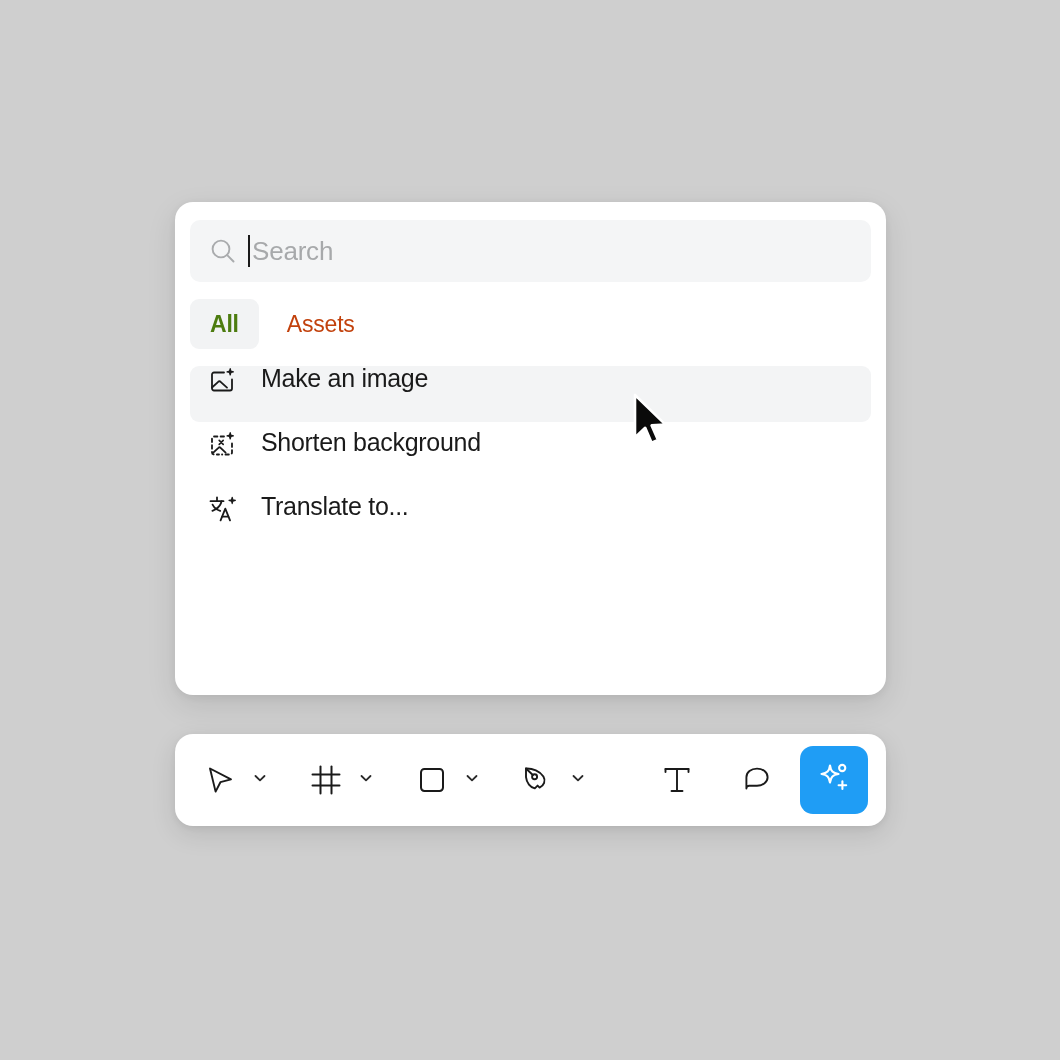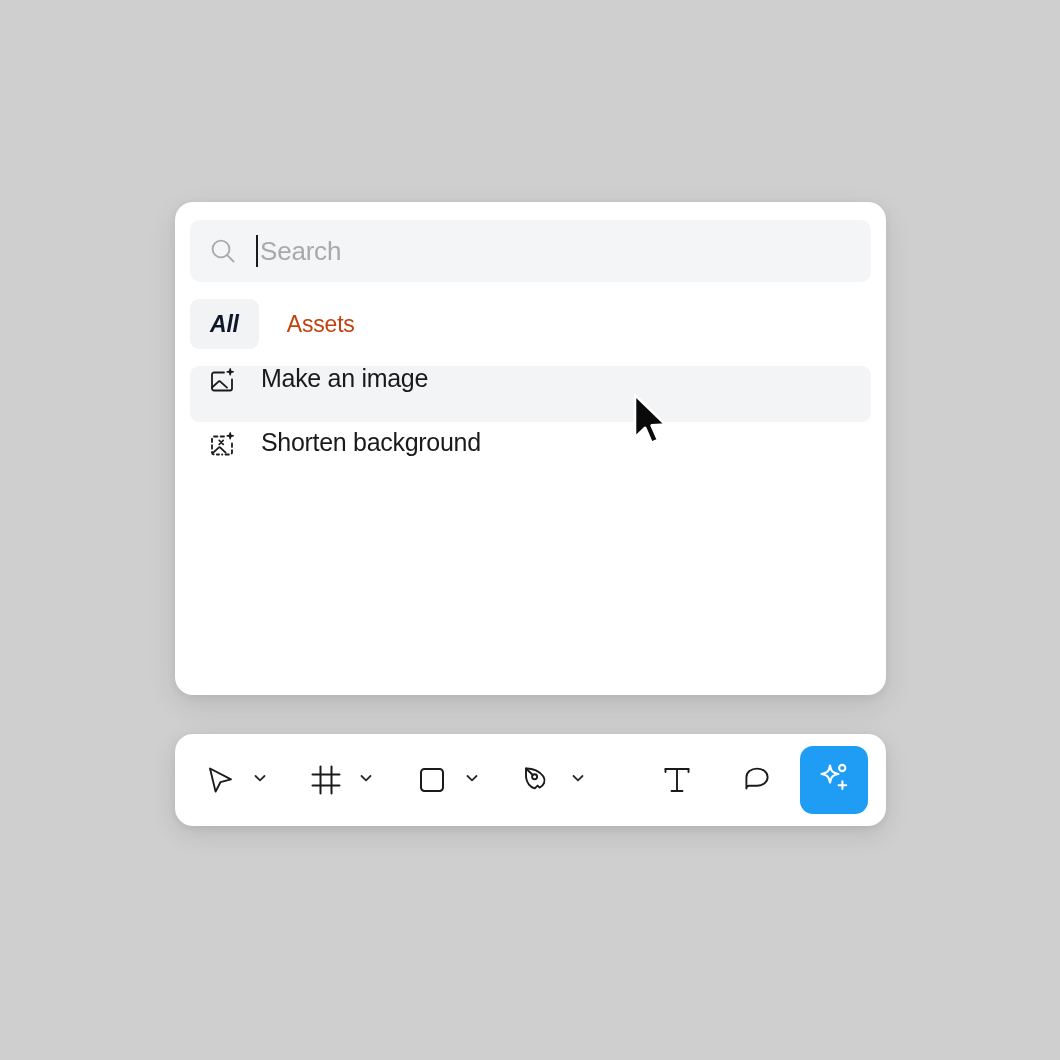--- a/index.html
+++ b/index.html
@@ -36,21 +36,20 @@
     position: absolute;
     left: 15px;
     top: 18px;
     width: 681px;
     height: 62px;
     background: #f4f5f6;
     border-radius: 10px;
     display: flex;
     align-items: center;
     padding: 0 18px;
-    gap: 8px;
   }
   .search-icon {
     width: 30px;
     height: 30px;
     flex: 0 0 30px;
     margin-right: 10px;
     display: block;
   }
   .search-field {
     position: relative;
@@ -89,23 +88,22 @@
     display: flex;
     align-items: center;
     font-size: 23px;
     letter-spacing: -0.2px;
     color: #c2410c;
     cursor: pointer;
     background: transparent;
   }
   .tab.active {
     background: #f2f3f4;
-    color: #0f172a;
+    color: #4d7c0f;
     font-weight: bold;
-    font-style: italic;
   }
 
   
   .menu-list {
     position: absolute;
     left: 15px;
     top: 164px;
     width: 681px;
   }
   .menu-item {
@@ -245,20 +243,34 @@
             <path d="M17 6.5H7C5.9 6.5 5 7.4 5 8.5V22.5C5 23.6 5.9 24.5 7 24.5H12" stroke-dasharray="3.4 3.2"></path>
             <path d="M25 13.5V22.5C25 23.6 24.1 24.5 23 24.5H15" stroke-dasharray="3.4 3.2"></path>
             <path d="M6 22.8L11.4 17.8C12 17.2 13 17.2 13.6 17.8L18.6 22.6"></path>
             <path d="M12.2 10.4L16.2 14.4M16.2 10.4L12.2 14.4" stroke-width="1.6"></path>
             <path d="M23.2 2.6L23.9 5.1L26.4 5.8L23.9 6.5L23.2 9L22.5 6.5L20 5.8L22.5 5.1Z" fill="#1a1a1a" stroke-width="1.2"></path>
           </svg>
         </span>
         <span class="mi-label">Shorten background</span>
       </div>
 
+      <div class="menu-item">
+        <span class="mi-icon">
+          <svg viewBox="0 0 30 30" width="30" height="30" fill="none" stroke="#1a1a1a" stroke-width="1.8" stroke-linecap="round" stroke-linejoin="round">
+            <line x1="3.5" y1="7.2" x2="16.5" y2="7.2"></line>
+            <line x1="10" y1="3.4" x2="10" y2="7.2"></line>
+            <path d="M14.6 7.2C13.6 11.6 10.2 15 5.4 16.8"></path>
+            <path d="M5.6 10.6C7.1 13.8 9.8 15.9 13.2 16.9"></path>
+            <path d="M13.6 26.4L18.3 14.6L23 26.4"></path>
+            <line x1="15.3" y1="22.6" x2="21.3" y2="22.6"></line>
+            <path d="M25.2 3.2L25.9 5.7L28.4 6.4L25.9 7.1L25.2 9.6L24.5 7.1L22 6.4L24.5 5.7Z" fill="#1a1a1a" stroke-width="1.1"></path>
+          </svg>
+        </span>
+        <span class="mi-label">Translate to...</span>
+      </div>
 
 
 
     </div>
   </div>
 
   <div class="toolbar">
 
     <div class="tool-group">
       <div class="tool-btn">

